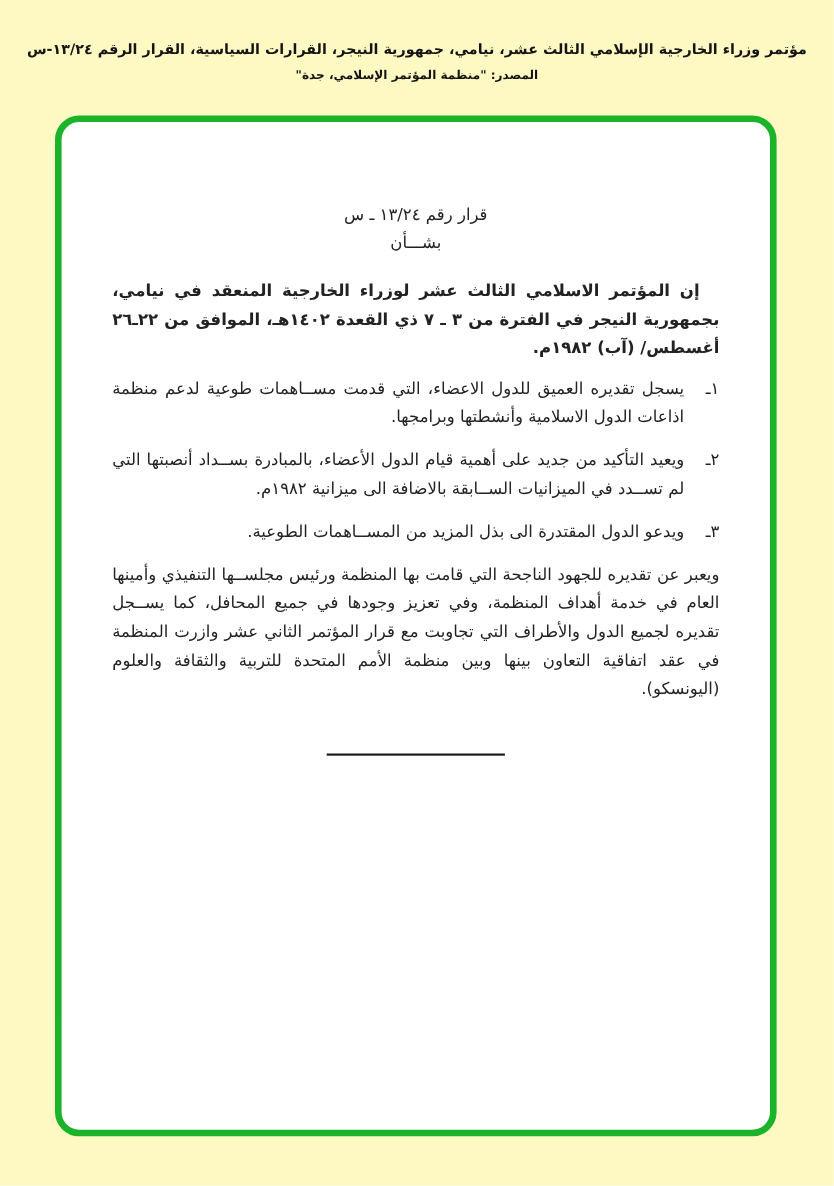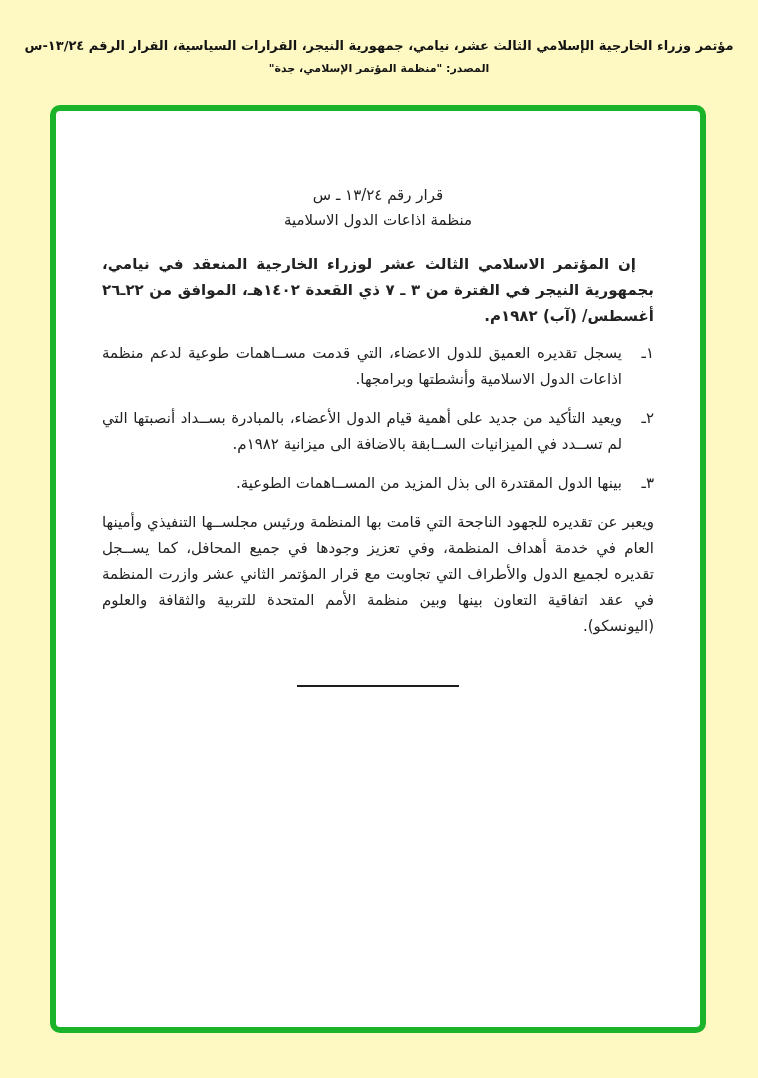--- a/index.html
+++ b/index.html
@@ -40,21 +40,21 @@
   }
 
   
   .green-box {
     position: absolute;
     left: 50px;
     top: 105px;
     width: 656px;
     height: 928px;
     border: 6px solid #1bb32a;
-    border-radius: 10px;
+    border-radius: 22px;
     background: #ffffff;
   }
 
   
   .doc {
     direction: rtl;
     padding: 72px 46px 0 46px;
     font-size: 15px;
     line-height: 26px;
     color: #222222;
@@ -104,37 +104,37 @@
   <div class="scan-header">
     <div class="h1">مؤتمر وزراء الخارجية الإسلامي الثالث عشر، نيامي، جمهورية النيجر، القرارات السياسية، القرار الرقم ١٣/٢٤-س</div>
     <div class="h2">المصدر:  "منظمة المؤتمر الإسلامي، جدة"</div>
   </div>
 
   <div class="green-box">
     <div class="doc">
 
       <div class="title-block">
         <div class="t-line">قرار رقم ١٣/٢٤ ـ س</div>
-        <div class="t-line">منظمة اذاعات الدول الاسلامية</div>
+        <div class="t-line">بشـــأن</div>
       </div>
 
       <p class="para">إن المؤتمر الاسلامي الثالث عشر لوزراء الخارجية المنعقد في نيامي، بجمهورية النيجر في الفترة من ٣ ـ ٧ ذي القعدة ١٤٠٢هـ، الموافق من ٢٢ـ٢٦ أغسطس/ (آب) ١٩٨٢م.</p>
 
       <div class="items">
         <div class="item">
           <span class="num">١ـ</span>
           <span class="txt">يسجل تقديره العميق للدول الاعضاء، التي قدمت مســاهمات طوعية لدعم منظمة اذاعات الدول الاسلامية وأنشطتها وبرامجها.</span>
         </div>
         <div class="item">
           <span class="num">٢ـ</span>
           <span class="txt">ويعيد التأكيد من جديد على أهمية قيام الدول الأعضاء، بالمبادرة بســداد أنصبتها التي لم تســدد في الميزانيات الســابقة بالاضافة الى ميزانية ١٩٨٢م.</span>
         </div>
         <div class="item">
           <span class="num">٣ـ</span>
-          <span class="txt">بينها الدول المقتدرة الى بذل المزيد من المســاهمات الطوعية.</span>
+          <span class="txt">ويدعو الدول المقتدرة الى بذل المزيد من المســاهمات الطوعية.</span>
         </div>
         <div class="item">
           <span class="txt">ويعبر عن تقديره للجهود الناجحة التي قامت بها المنظمة ورئيس مجلســها التنفيذي وأمينها العام في خدمة أهداف المنظمة، وفي تعزيز وجودها في جميع المحافل، كما يســجل تقديره لجميع الدول والأطراف التي تجاوبت مع قرار المؤتمر الثاني عشر وازرت المنظمة في عقد اتفاقية التعاون بينها وبين منظمة الأمم المتحدة للتربية والثقافة والعلوم (اليونسكو).</span>
         </div>
       </div>
 
       <div class="divider"></div>
 
     </div>
   </div>

